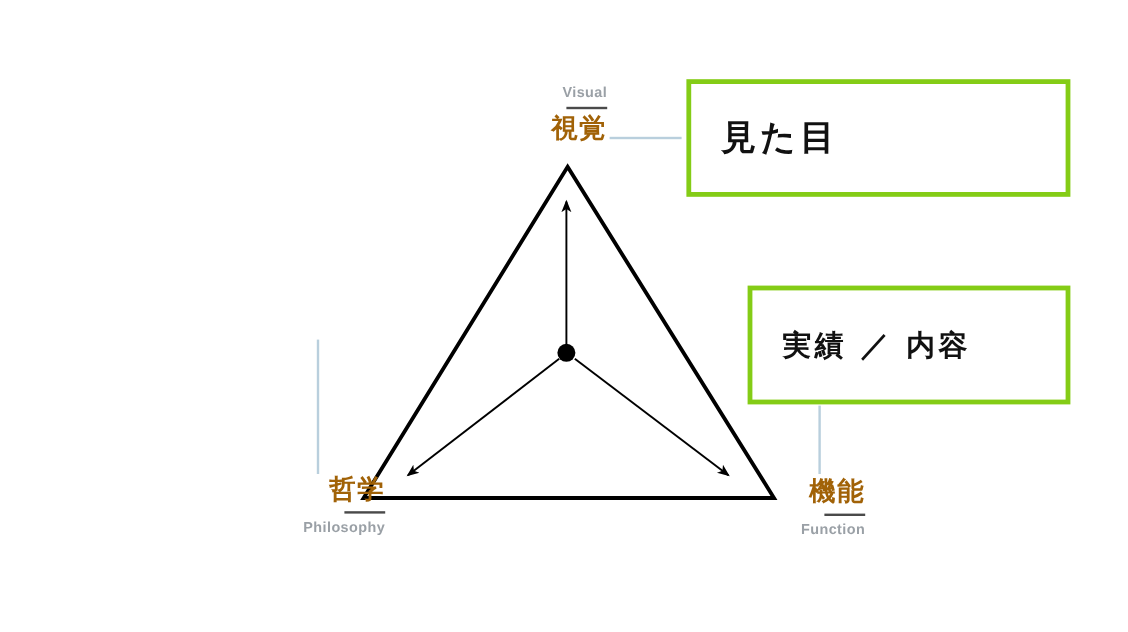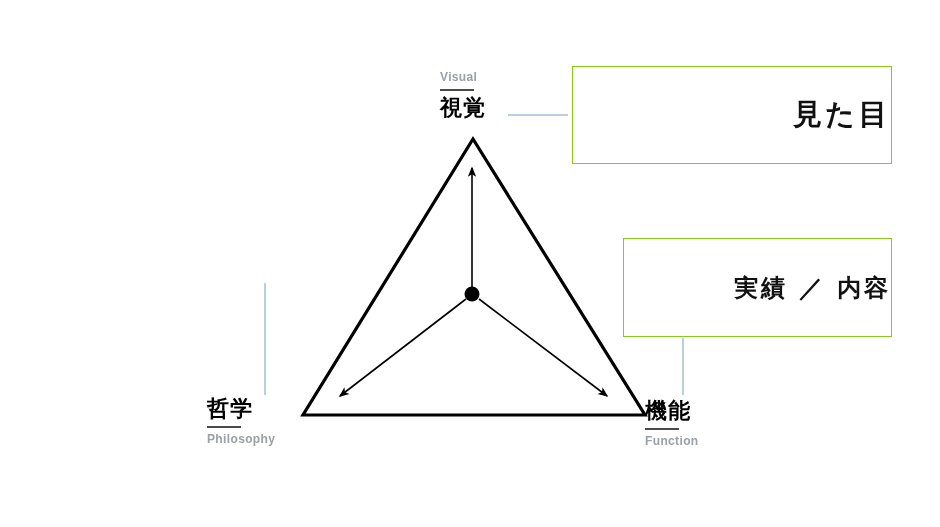--- a/index.html
+++ b/index.html
@@ -13,25 +13,25 @@
     height: 527px;
     background: #ffffff;
     overflow: hidden;
     font-family: "Liberation Sans", sans-serif;
   }
 
   
   .callout {
     position: absolute;
     box-sizing: border-box;
-    border: 1px solid #84cc16;
+    border: 4px solid #84cc16;
     background: #ffffff;
     display: flex;
     align-items: center;
-    justify-content: flex-end;
+    justify-content: flex-start;
     padding-left: 25px;
   }
   .callout-text {
     font-family: "DejaVu Sans", "Liberation Sans", sans-serif;
     font-weight: bold;
     color: #111111;
     letter-spacing: 0.12em;
     white-space: nowrap;
   }
   #box-visual   { left: 572px; top: 66px;  width: 320px; height: 98px; }
@@ -50,28 +50,28 @@
   }
   #conn-visual   { left: 508px; top: 114px; width: 60px;  height: 2px; }
   #conn-thinking { left: 264px; top: 283px; width: 2px;   height: 112px; }
   #conn-function { left: 682px; top: 338px; width: 2px;   height: 57px; }
 
   
   .vertex {
     position: absolute;
     display: flex;
     flex-direction: column;
-    align-items: flex-start;
+    align-items: flex-end;
     white-space: nowrap;
   }
   .vertex-jp {
     font-family: "DejaVu Sans", "Liberation Sans", sans-serif;
     font-weight: bold;
     font-size: 22px;
-    color: #000000;
+    color: #a16207;
     letter-spacing: 0.06em;
     line-height: 1.15;
   }
   .vertex-rule {
     width: 34px;
     height: 2px;
     background: #4a4a4a;
     margin: 5px 0 4px 0;
   }
   .vertex-en {

